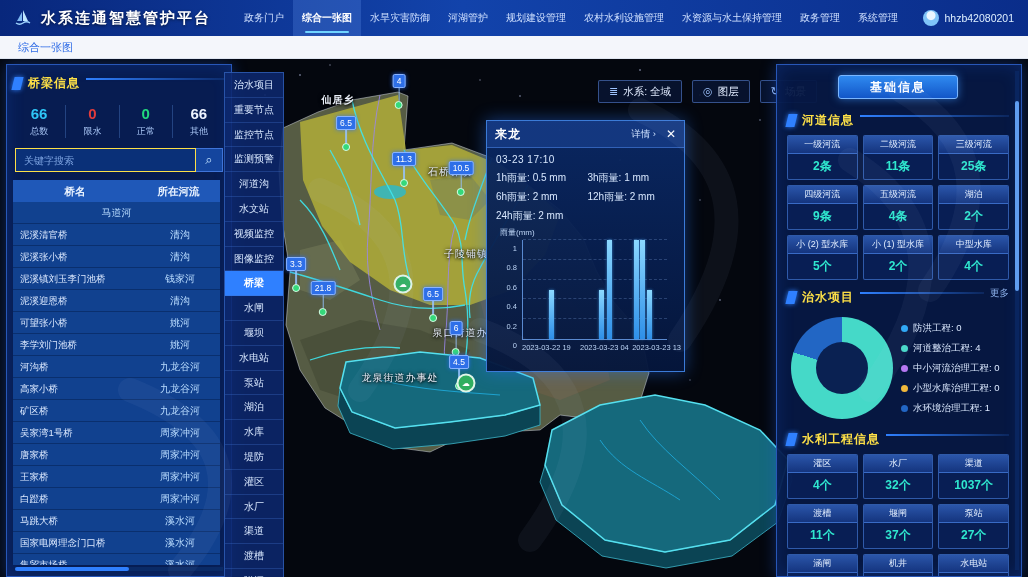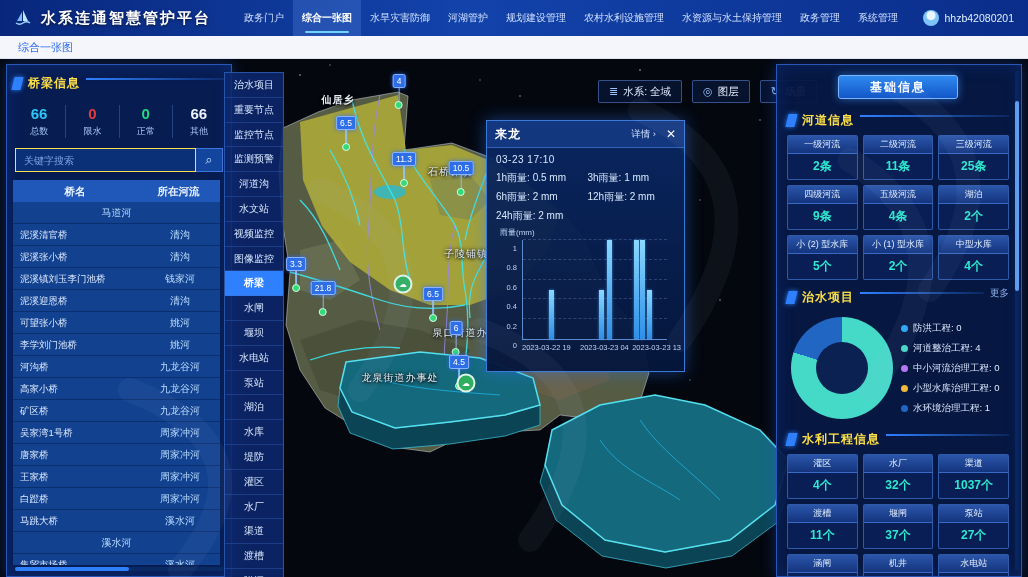--- a/index.html
+++ b/index.html
@@ -405,20 +405,21 @@
             </div>
             <div class="trow">
               <div class="c1">白蹬桥</div>
               <div class="c2">周家冲河</div>
             </div>
             <div class="trow">
               <div class="c1">马跳大桥</div>
               <div class="c2">溪水河</div>
             </div>
             <div class="trow">
+              <div class="c1">国家电网理念门口桥</div>
               <div class="c2">溪水河</div>
             </div>
             <div class="trow">
               <div class="c1">集贸市场桥</div>
               <div class="c2">溪水河</div>
             </div>
           </div>
 
       </div>
       <div class="hscroll">

